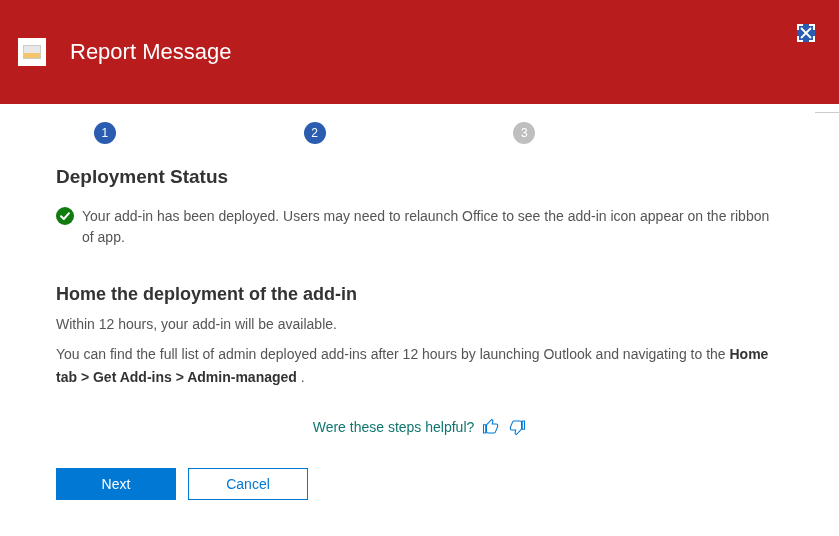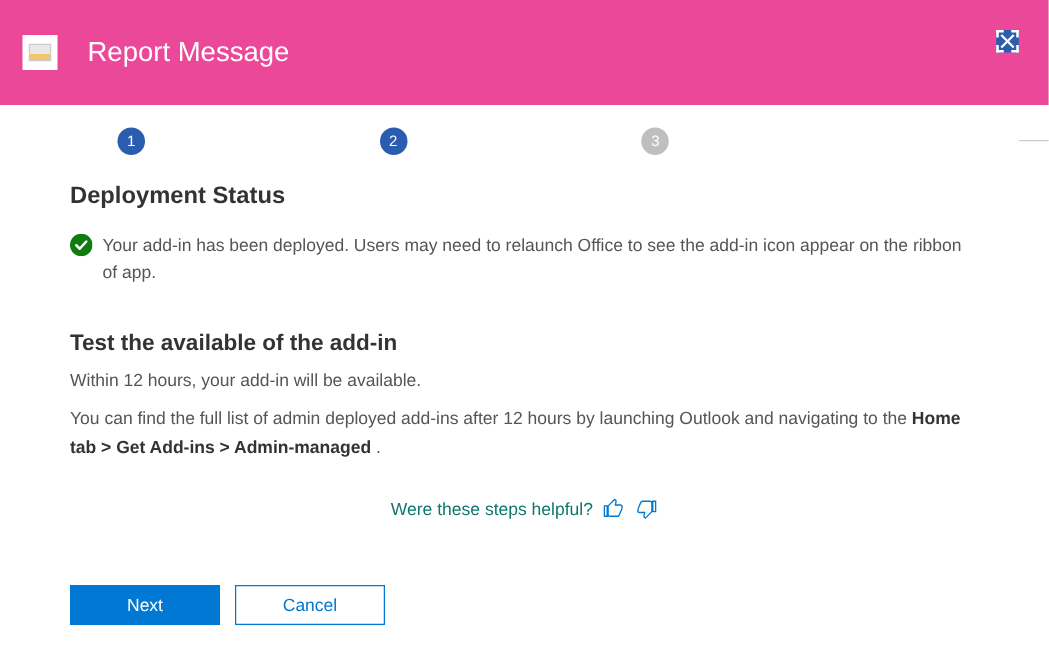--- a/index.html
+++ b/index.html
@@ -6,22 +6,22 @@
     body {
       font-family: "Segoe UI", -apple-system, sans-serif;
       font-size: 14px;
       color: #333;
       width: 839px;
       height: 536px;
       background: #fff;
       position: relative;
     }
     .header {
-      background: #ec4899;
-      height: 84px;
+      background: #b91c1c;
+      height: 104px;
       display: flex;
       align-items: center;
       padding: 0 18px;
       position: relative;
     }
     .app-icon {
       width: 28px;
       height: 28px;
       background: #fff;
       display: flex;
@@ -200,21 +200,21 @@
   <div class="status-line">
     <span class="check-icon">
       <svg width="18" height="18" viewBox="0 0 18 18">
         <circle cx="9" cy="9" r="9" fill="#107c10"></circle>
         <path d="M5 9.2 L7.8 12 L13 6.2" stroke="#fff" stroke-width="2" fill="none" stroke-linecap="round" stroke-linejoin="round"></path>
       </svg>
     </span>
     <span>Your add-in has been deployed. Users may need to relaunch Office to see the add-in icon appear on the ribbon of app.</span>
   </div>
 
-  <div class="subsection-title">Test the available of the add-in</div>
+  <div class="subsection-title">Home the deployment of the add-in</div>
   <div class="body-text">Within 12 hours, your add-in will be available.</div>
   <div class="body-text">
     <span>You can find the full list of admin deployed add-ins after 12 hours by launching Outlook and navigating to the </span><span class="bold">Home tab &gt; Get Add-ins &gt; Admin-managed</span><span> .</span>
   </div>
 
   <div class="feedback">
     <span>Were these steps helpful?</span>
     <span class="thumb">
       <svg width="18" height="18" viewBox="0 0 24 24">
         <path d="M2 20h3V9H2v11zm19-10c0-1.1-.9-2-2-2h-5.3l.8-3.8v-.3c0-.4-.2-.8-.4-1.1L13 2 6.6 8.4c-.4.4-.6.9-.6 1.4V18c0 1.1.9 2 2 2h8c.8 0 1.5-.5 1.8-1.2l2.9-6.8c.1-.2.1-.4.1-.7V10z" fill="none" stroke="#0078d4" stroke-width="1.4"></path>

